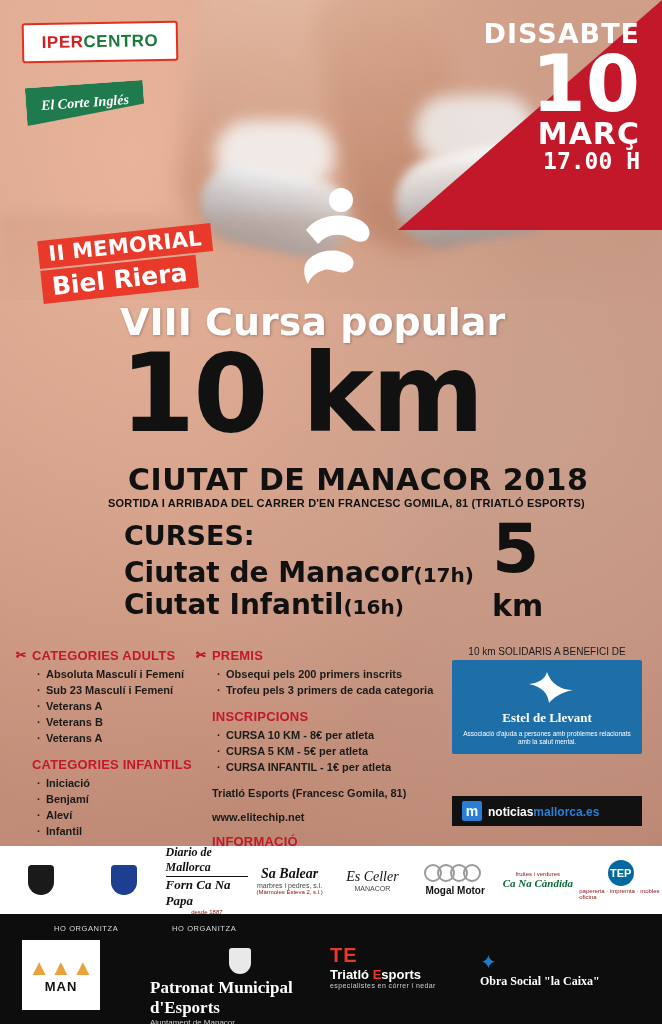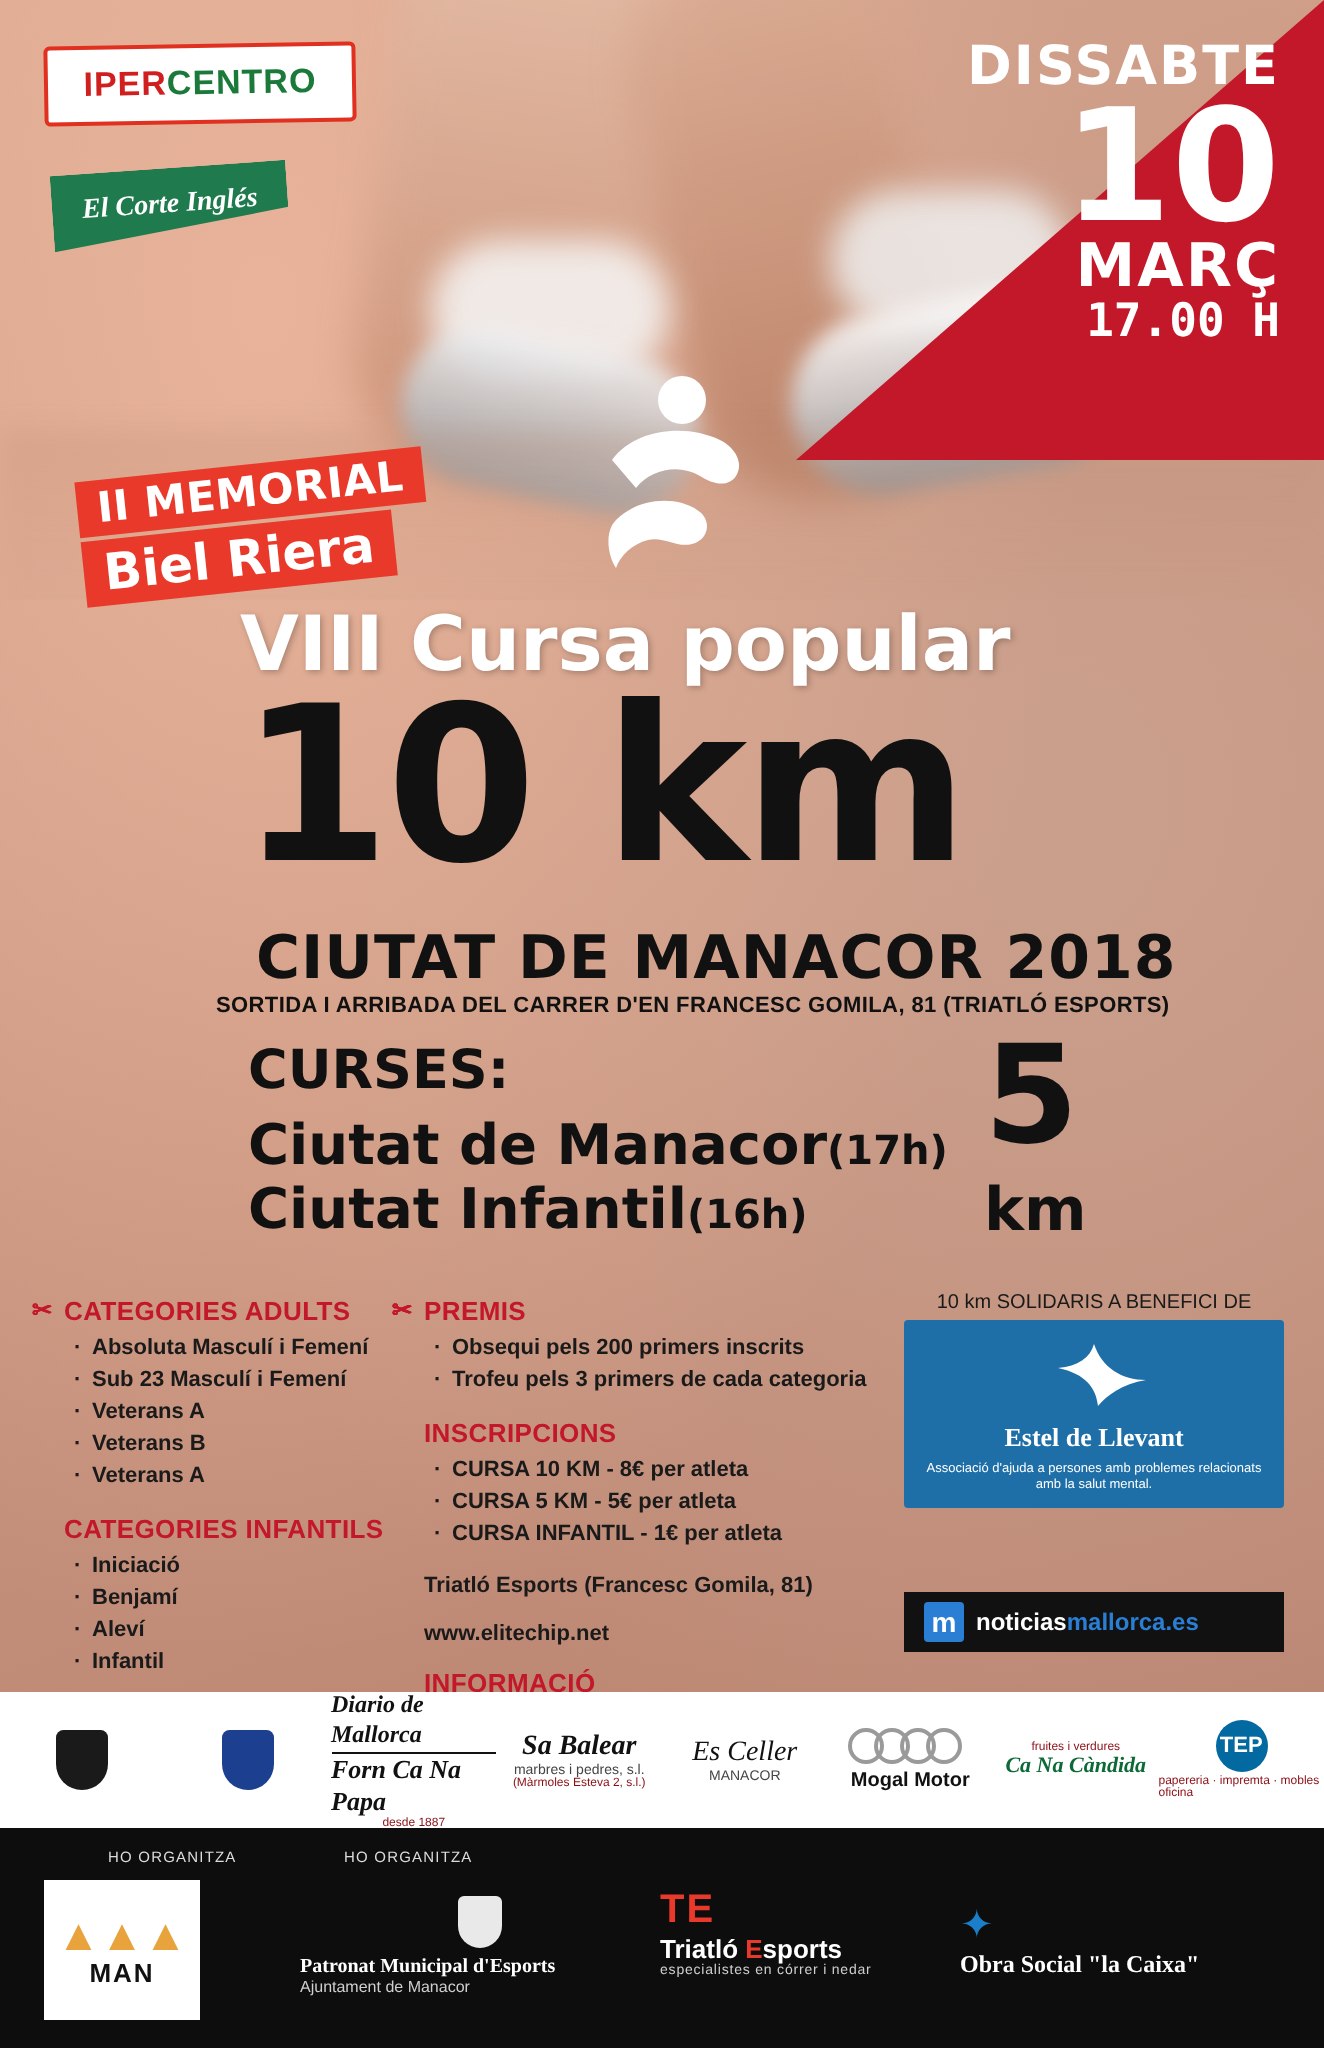--- a/index.html
+++ b/index.html
@@ -126,21 +126,21 @@
   .bottom{position:absolute;left:0;top:914px;width:662px;height:110px;background:#0d0d0d;color:#fff;}
   .bl{position:absolute;font-size:7.5px;letter-spacing:.6px;color:#dcdcdc;font-weight:normal;padding-left:32px;}
   .b-org{left:22px;top:10px;}
   .b-pat{left:140px;top:10px;}
   .man{position:absolute;left:22px;top:26px;width:78px;height:70px;background:#fff;display:flex;flex-direction:column;align-items:center;justify-content:center;}
   .man .fig{font-size:22px;color:#e8a33d;line-height:1;}
   .man .nm{font-size:13px;font-weight:bold;color:#111;letter-spacing:1px;}
   .bot-sp{position:absolute;text-align:left;color:#fff;}
   .bs1{left:150px;top:34px;width:180px;}
   .bs1 .sh{width:22px;height:26px;background:#e9e9e9;border-radius:3px 3px 11px 11px;margin:0 auto 4px;}
-  .bs1 .l1{font-size:10px;font-weight:bold;font-family:"Liberation Serif",serif;}
+  .bs1 .l1{font-size:17px;font-weight:bold;font-family:"Liberation Serif",serif;}
   .bs1 .l2{font-size:8px;color:#cfcfcf;}
   .bs2{left:330px;top:30px;width:170px;}
   .bs2 .te{font-size:20px;font-weight:bold;color:#e8392a;letter-spacing:1px;}
   .bs2 .l1{font-size:13px;font-weight:bold;color:#fff;}
   .bs2 .l1 em{color:#e8392a;font-style:normal;}
   .bs2 .l2{font-size:7px;color:#cfcfcf;letter-spacing:.4px;}
   .bs3{left:480px;top:36px;width:170px;}
   .bs3 .star{font-size:20px;color:#1a7ec8;}
   .bs3 .l1{font-size:12px;font-weight:bold;color:#fff;font-family:"Liberation Serif",serif;}
 </style>

